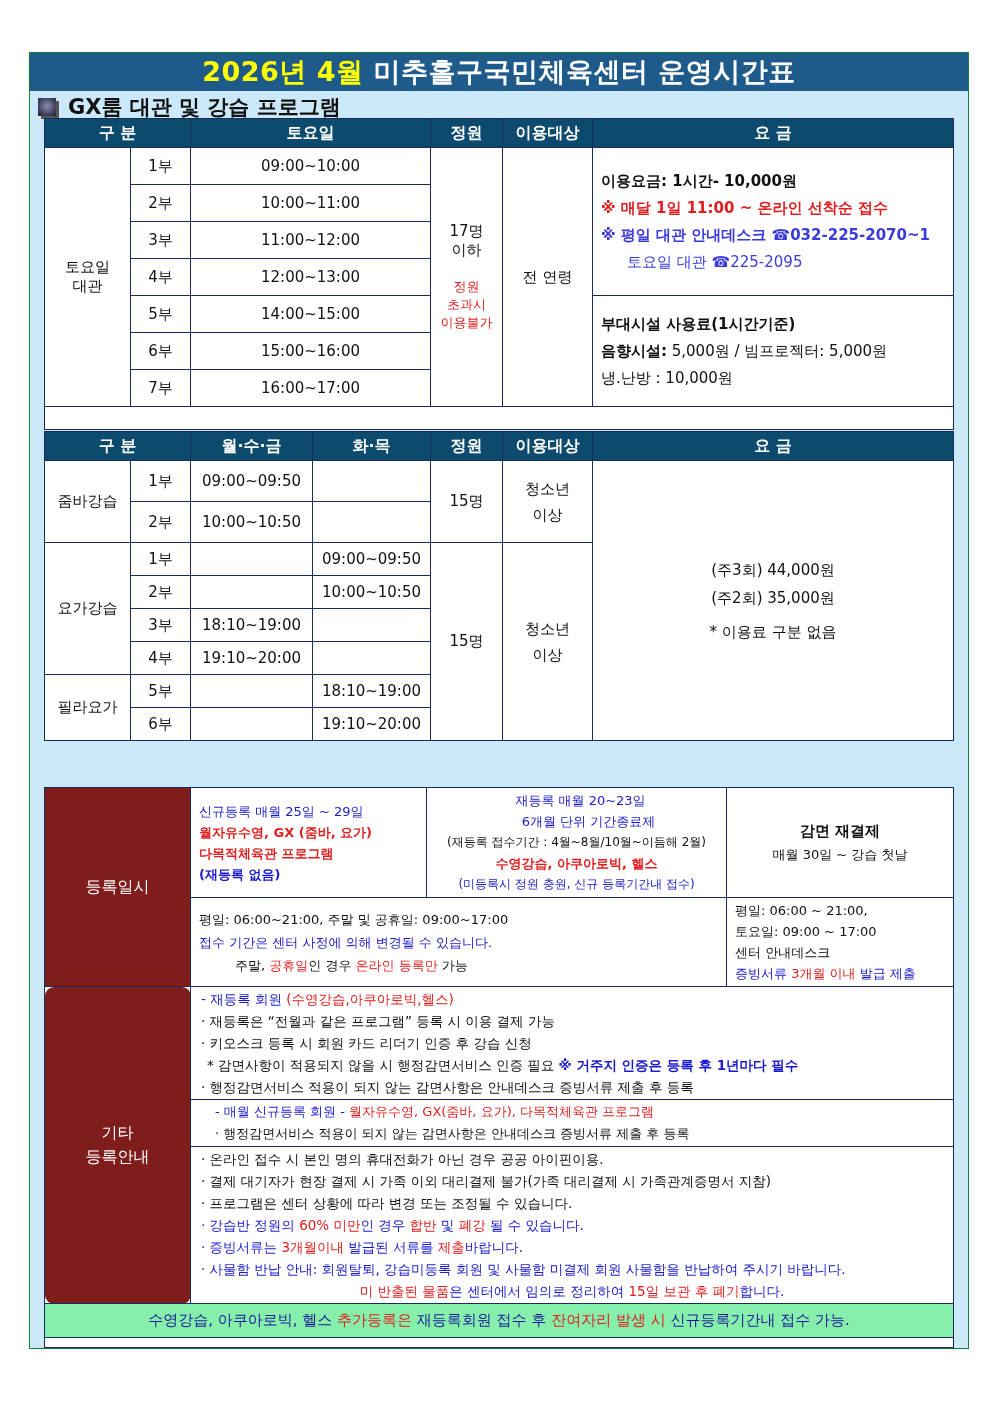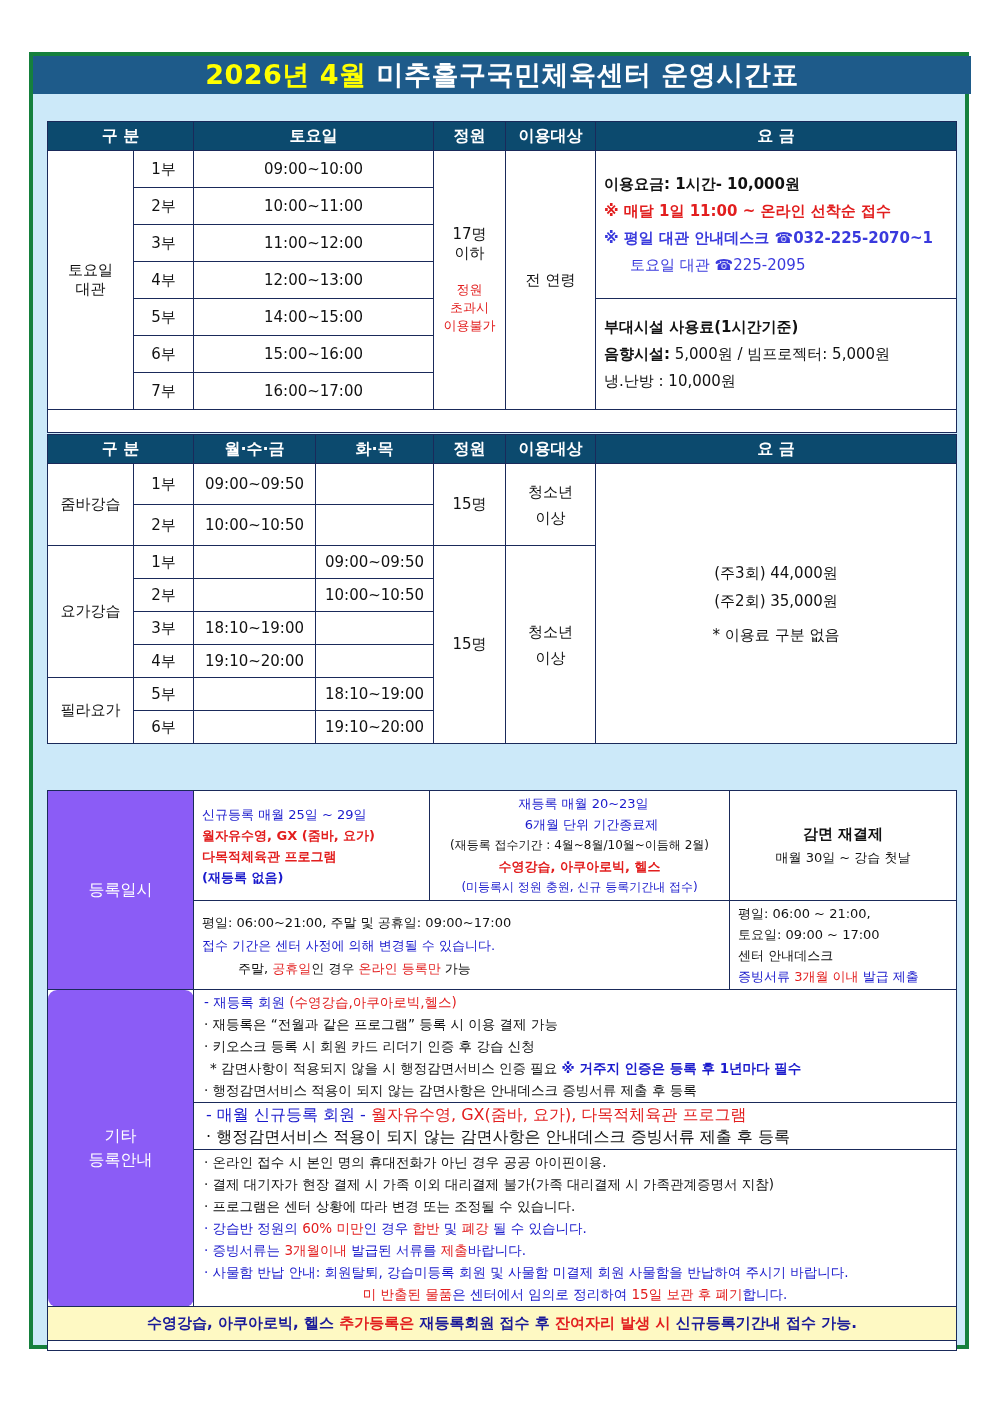--- a/index.html
+++ b/index.html
@@ -1,40 +1,44 @@
 <!DOCTYPE html>
 <html><head>
 <meta charset="utf-8">
 <style>
   * { box-sizing: border-box; margin: 0; padding: 0; }
   body { width: 992px; height: 1403px; background: #ffffff; font-family: "DejaVu Sans", "Liberation Sans", sans-serif; color: #111; position: relative; }
-  .frame { position: absolute; left: 29px; top: 52px; width: 940px; height: 1297px; background: #cce9f9; border: 4px solid #15803d; }
+  .frame { position: absolute; left: 29px; top: 52px; width: 940px; height: 1297px; background: #cce9f9; border: 1px solid #15803d; }
   .title-bar { position: absolute; left: 0; top: 0; width: 938px; height: 38px; background: #1e5b8a; text-align: center; font-weight: bold; font-size: 27px; line-height: 38px; color: #fff; letter-spacing: 0.5px; }
   .title-bar .yellow { color: #ffff00; }
   .section-head { position: absolute; display: flex; align-items: center; font-weight: bold; color: #111; }
   .sq { width: 18px; height: 18px; background: radial-gradient(circle at 50% 45%, #8a8ab0 0%, #3a3a55 70%, #222 100%); box-shadow: 3px 3px 0 #555; margin-right: 12px; }
   table { border-collapse: collapse; position: absolute; background: #fff; }
   td, th { border: 1px solid #1a2a5a; text-align: center; vertical-align: middle; font-size: 15px; }
   th { background: #0c4a6e; color: #fff; font-weight: bold; font-size: 16px; height: 29px; }
   .red { color: #e21e1e; }
   .blue { color: #1a1acc; }
   .bold { font-weight: bold; }
   .left { text-align: left; }
-  .navy-cell { background: #8b5cf6; color: #fff; font-size: 16px; }
+  .navy-cell { background: #7f1d1d; color: #fff; font-size: 16px; }
   .small { font-size: 13px; }
 </style>
 </head>
 <body>
 
 <div class="frame">
   <div class="title-bar">
     <span class="yellow">2026년 4월</span>
     <span>미추홀구국민체육센터 운영시간표</span>
   </div>
 
+  <div class="section-head" style="left:8px; top:40px; font-size:21px;">
+    <span class="sq"></span>
+    <span>GX룸 대관 및 강습 프로그램</span>
+  </div>
 
   <table style="left:14px; top:65px; width:910px;">
     <colgroup>
         <col style="width:86px">
         <col style="width:60px">
         <col style="width:240px">
         <col style="width:72px">
         <col style="width:90px">
         <col>
       </colgroup>
@@ -231,38 +235,38 @@
           </td>
       <td colspan="3" class="left" style="padding:1px 10px; line-height:22px; font-size:13.5px;">
         <div><span class="blue">- 재등록 회원 </span><span class="red">(수영강습,아쿠아로빅,헬스)</span></div>
         <div>· 재등록은 “전월과 같은 프로그램” 등록 시 이용 결제 가능</div>
         <div>· 키오스크 등록 시 회원 카드 리더기 인증 후 강습 신청</div>
         <div style="padding-left:6px;"><span>* 감면사항이 적용되지 않을 시 행정감면서비스 인증 필요 </span><span class="blue bold">※ 거주지 인증은 등록 후 1년마다 필수</span></div>
         <div>· 행정감면서비스 적용이 되지 않는 감면사항은 안내데스크 증빙서류 제출 후 등록</div>
       </td>
     </tr>
     <tr>
-      <td colspan="3" class="left" style="padding:1px 12px; line-height:22px; font-size:16px;">
+      <td colspan="3" class="left" style="padding:1px 24px; line-height:22px; font-size:13px;">
         <div><span class="blue">- 매월 신규등록 회원 - </span><span class="red">월자유수영, GX(줌바, 요가), 다목적체육관 프로그램</span></div>
         <div>· 행정감면서비스 적용이 되지 않는 감면사항은 안내데스크 증빙서류 제출 후 등록</div>
       </td>
     </tr>
     <tr>
       <td colspan="3" class="left" style="padding:1px 10px; line-height:22px; font-size:13.5px;">
         <div>· 온라인 접수 시 본인 명의 휴대전화가 아닌 경우 공공 아이핀이용.</div>
         <div>· 결제 대기자가 현장 결제 시 가족 이외 대리결제 불가(가족 대리결제 시 가족관계증명서 지참)</div>
         <div>· 프로그램은 센터 상황에 따라 변경 또는 조정될 수 있습니다.</div>
         <div class="blue"><span>· 강습반 정원의 </span><span class="red">60% 미만</span><span>인 경우 </span><span class="red">합반</span><span> 및 </span><span class="red">폐강</span><span> 될 수 있습니다.</span></div>
         <div class="blue"><span>· 증빙서류는 </span><span class="red">3개월이내</span><span> 발급된 서류를 </span><span class="red">제출</span><span>바랍니다.</span></div>
         <div class="blue">· 사물함 반납 안내: 회원탈퇴, 강습미등록 회원 및 사물함 미결제 회원 사물함을 반납하여 주시기 바랍니다.</div>
         <div class="blue" style="text-align:center;"><span class="red">미 반출된 물품</span><span>은 센터에서 임의로 정리하여 </span><span class="red">15일 보관 후 폐기</span><span>합니다.</span></div>
       </td>
     </tr>
     <tr style="height:34px">
-      <td colspan="4" style="background:#fef9c3; font-size:15px; font-weight:bold; color:#1a1a99;">
+      <td colspan="4" style="background:#86efac; font-size:15px; font-weight:normal; color:#1a1a99;">
         <span>수영강습, 아쿠아로빅, 헬스 </span><span class="red">추가등록은</span><span> 재등록회원 접수 후 </span><span class="red">잔여자리 발생 시</span><span> 신규등록기간내 접수 가능.</span>
       </td>
     </tr>
     <tr style="height:10px">
           <td colspan="4" style="background:#fff;"></td>
         </tr>
   </tbody>
     </table>
 </div>
 

